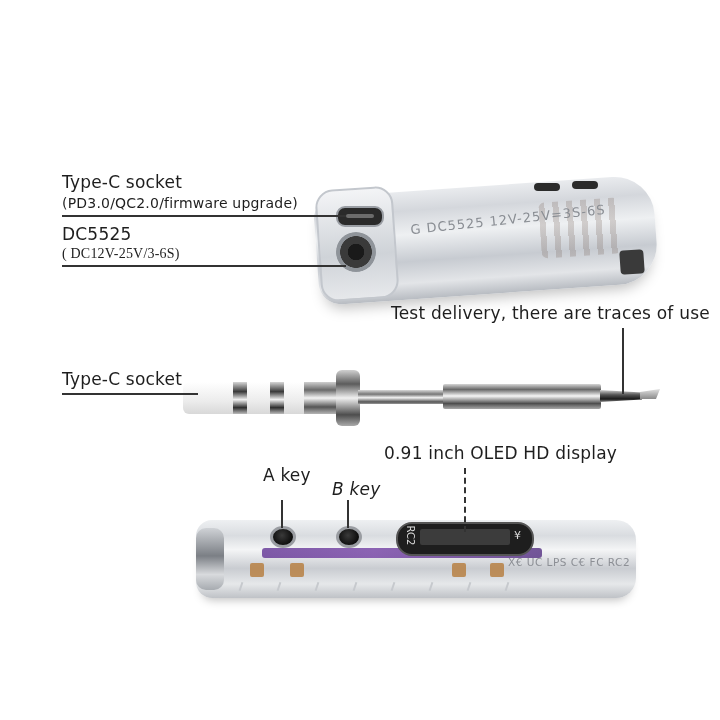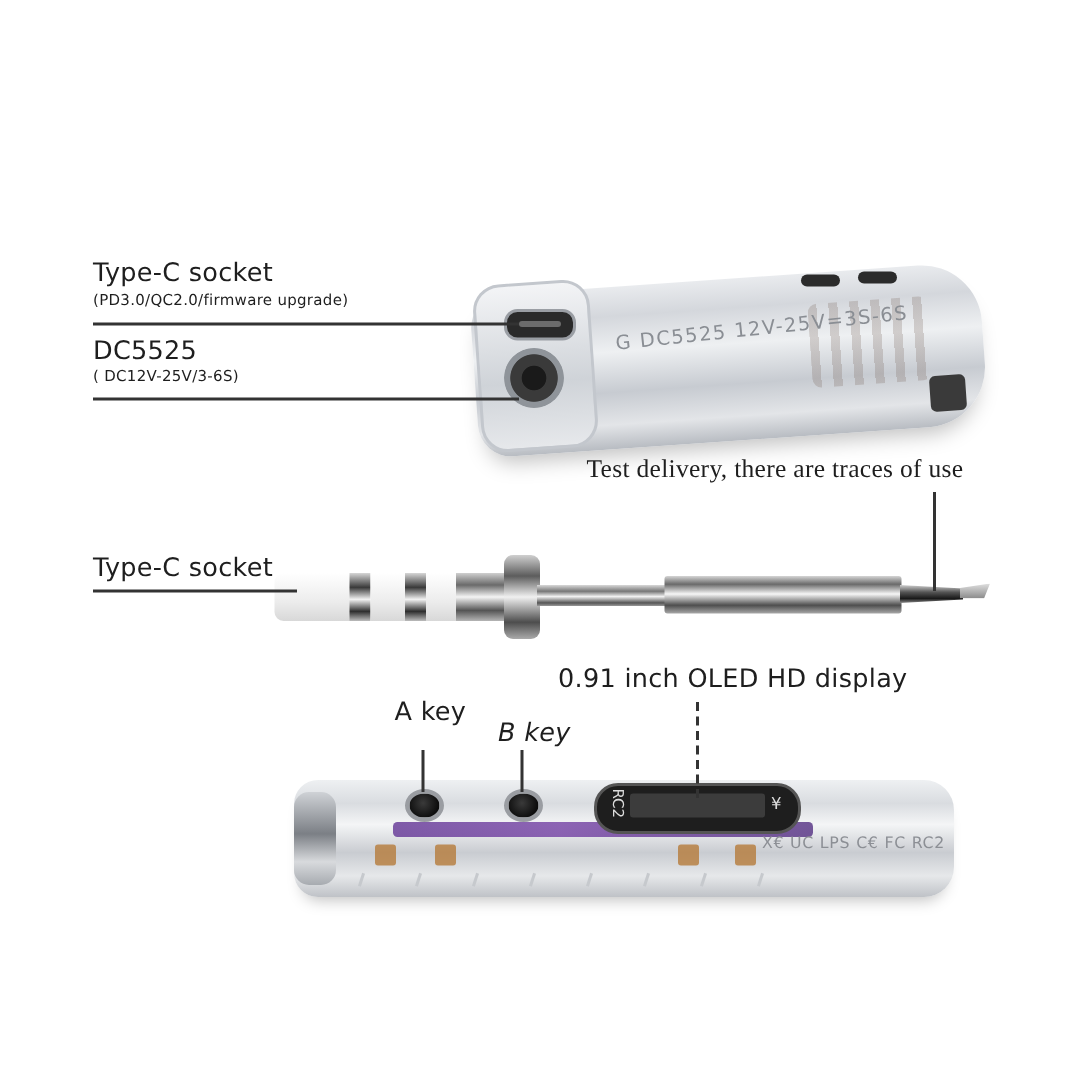--- a/index.html
+++ b/index.html
@@ -1,20 +1,20 @@
 <!DOCTYPE html>
 <html><head>
   <meta charset="utf-8">
   <style>
     html, body { margin: 0; padding: 0; background: #ffffff; }
     body { width: 720px; height: 720px; position: relative; overflow: hidden;
       font-family: "DejaVu Sans", "Liberation Sans", sans-serif; color: #222; }
     .label { position: absolute; white-space: nowrap; color: #1e1e1e; }
     .lbl-main { font-size: 17px; letter-spacing: 0.2px; }
-    .lbl-sub { font-size: 10px; letter-spacing: 0.2px; }
+    .lbl-sub { font-size: 14px; letter-spacing: 0.2px; }
     .hline { position: absolute; height: 1.5px; background: #333; }
     .vline { position: absolute; width: 1.5px; background: #333; }
     .vdash { position: absolute; width: 0; border-left: 2px dashed #333; }
 
     
     .top-body { position: absolute; left: 316px; top: 186px; width: 340px; height: 108px;
       border-radius: 22px 40px 40px 22px;
       background: linear-gradient(180deg, #e9ebee 0%, #d4d7dc 18%, #eef0f2 40%, #c7cbd1 65%, #e3e5e8 85%, #b8bcc2 100%);
       box-shadow: 0 10px 14px -6px rgba(0,0,0,0.25); transform: rotate(-4deg); }
     .top-endcap { position: absolute; left: 318px; top: 188px; width: 74px; height: 108px;
@@ -94,41 +94,41 @@
   <div class="typec"></div>
   <div class="dc-jack"></div>
   <div class="top-print">G DC5525 12V-25V=3S-6S</div>
 </div>
 
 <div class="label lbl-main" style="left:62px;top:172px;">Type-C socket</div>
 <div class="label lbl-sub" style="left:62px;top:195px;">(PD3.0/QC2.0/firmware upgrade)</div>
 <div class="hline" style="left:62px;top:215px;width:284px;"></div>
 
 <div class="label lbl-main" style="left:62px;top:224px;">DC5525</div>
-<div class="label lbl-sub" style="left:62px;top:246px;">( DC12V-25V/3-6S)</div>
+<div class="label lbl-sub" style="left:62px;top:246px;font-family:Liberation Serif, serif;">( DC12V-25V/3-6S)</div>
 <div class="hline" style="left:62px;top:265px;width:284px;"></div>
 
 <div>
   <div class="tip-ceramic"></div>
   <div class="tip-band" style="left:233px;"></div>
   <div class="tip-ceramic2"></div>
   <div class="tip-band" style="left:270px;"></div>
   <div class="tip-ceramic3"></div>
   <div class="tip-metal1"></div>
   <div class="tip-flange"></div>
   <div class="tip-rod"></div>
   <div class="tip-sleeve"></div>
   <div class="tip-end"></div>
   <div class="tip-point"></div>
 </div>
 
 <div class="label lbl-main" style="left:62px;top:369px;">Type-C socket</div>
 <div class="hline" style="left:62px;top:393px;width:136px;"></div>
 
-<div class="label lbl-main" style="left:391px;top:303px;font-family:Liberation Serif, serif;">Test delivery, there are traces of use</div>
+<div class="label lbl-main" style="left:391px;top:303px;">Test delivery, there are traces of use</div>
 <div class="vline" style="left:622px;top:328px;height:66px;"></div>
 
 <div>
   <div class="bot-body"></div>
   <div class="bot-cap"></div>
   <div class="pcb-strip"></div>
   <div class="copper" style="left:250px;"></div>
   <div class="copper" style="left:290px;"></div>
   <div class="copper" style="left:452px;"></div>
   <div class="copper" style="left:490px;"></div>
@@ -148,14 +148,14 @@
   <div class="rib" style="left:468px;"></div>
   <div class="rib" style="left:506px;"></div>
 </div>
 
 <div class="label lbl-main" style="left:263px;top:465px;">A key</div>
 <div class="vline" style="left:281px;top:500px;height:28px;"></div>
 
 <div class="label lbl-main" style="left:332px;top:479px;font-style:italic;">B key</div>
 <div class="vline" style="left:347px;top:500px;height:28px;"></div>
 
-<div class="label lbl-main" style="left:372px;top:443px;">0.91 inch OLED HD display</div>
+<div class="label lbl-main" style="left:384px;top:443px;">0.91 inch OLED HD display</div>
 <div class="vdash" style="left:464px;top:468px;height:64px;"></div>
 
 </body></html>

